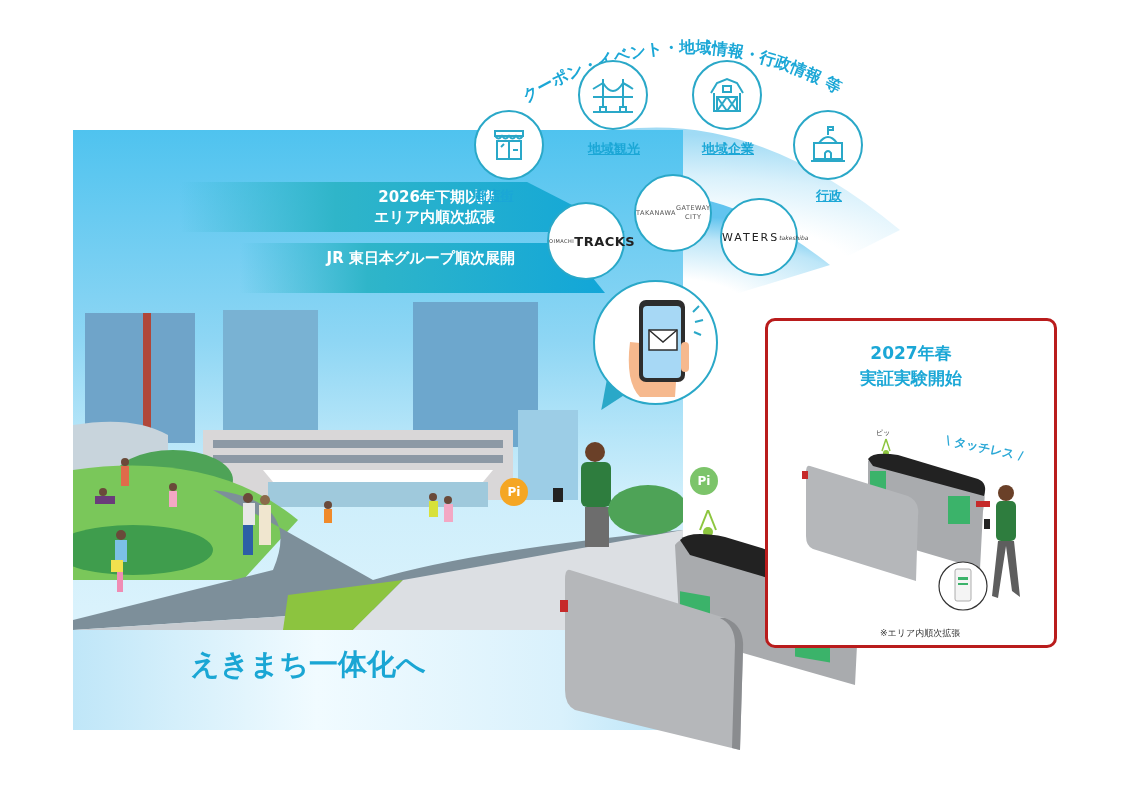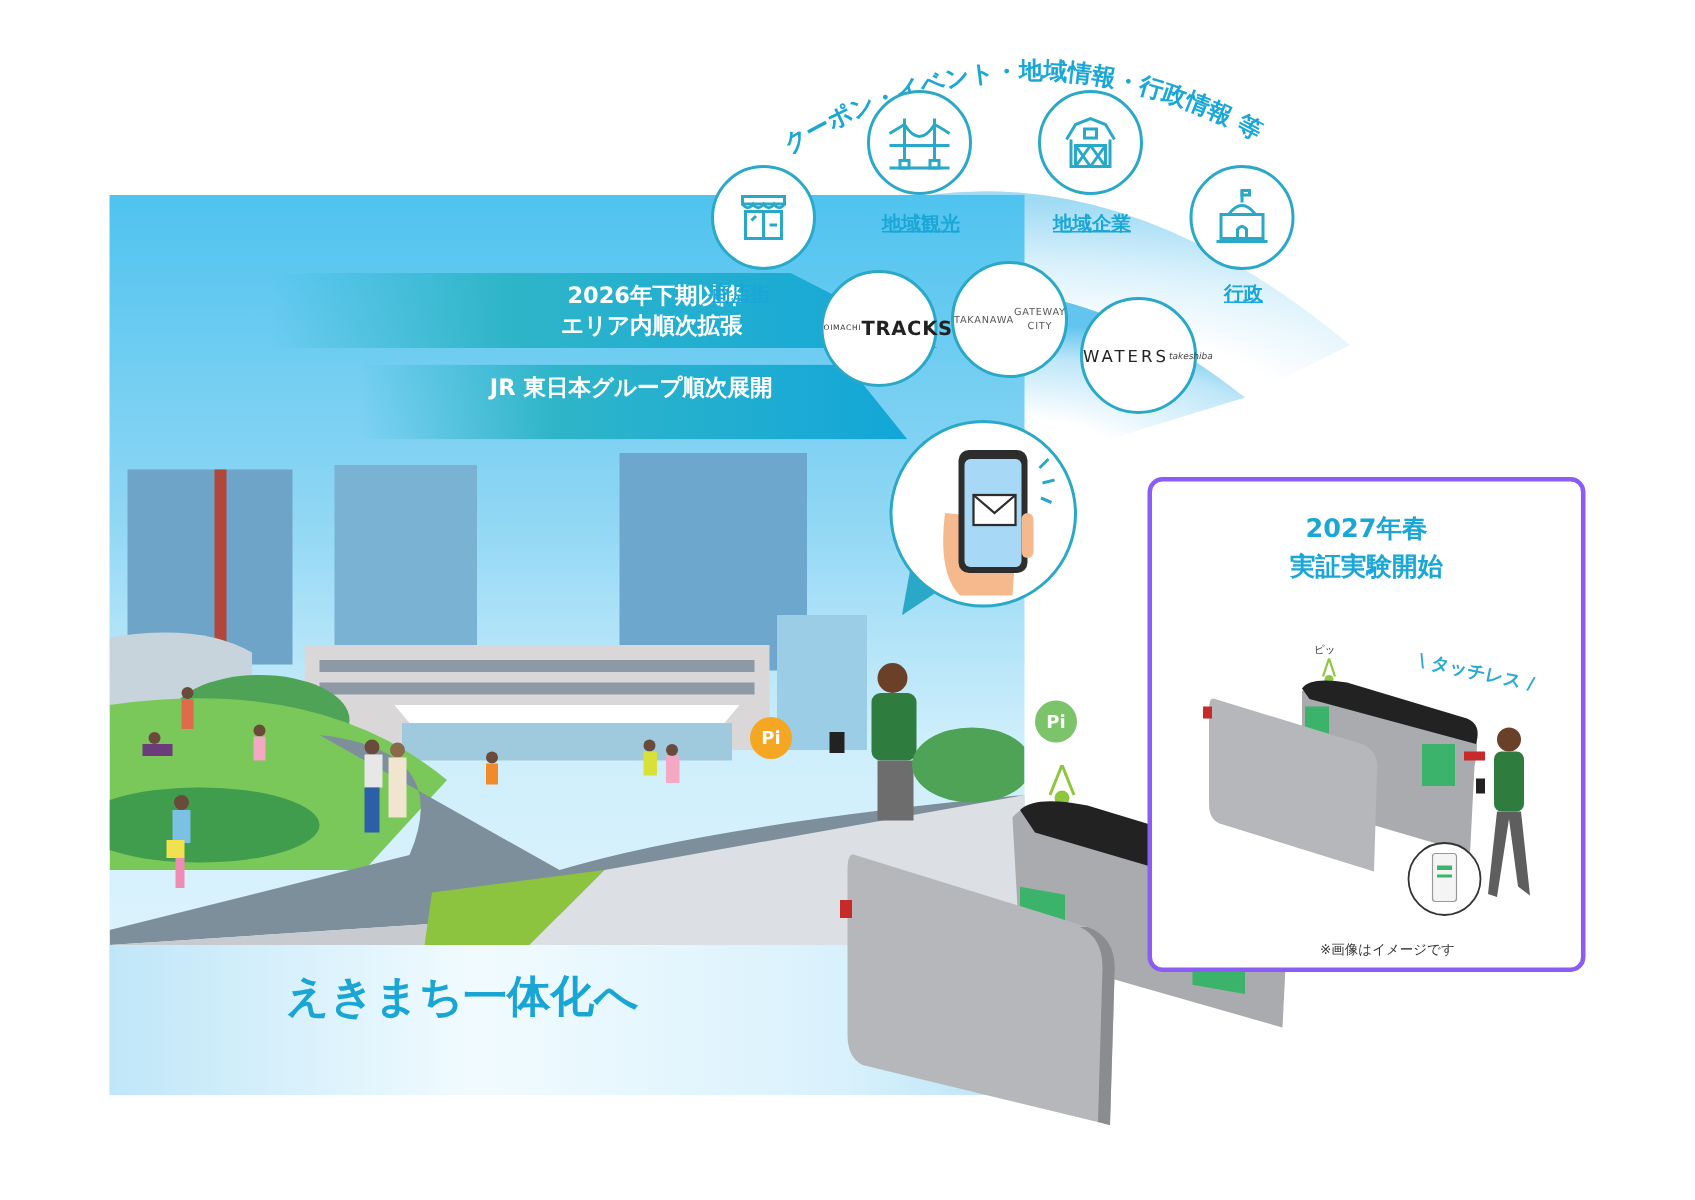--- a/index.html
+++ b/index.html
@@ -67,21 +67,21 @@
   }
   .bubble-tail {
     position: absolute; left: 598px; top: 385px; width: 0; height: 0;
     border-left: 10px solid transparent; border-right: 14px solid transparent;
     border-top: 28px solid #2aa8c8; transform: rotate(30deg);
   }
 
   
   .wt-box {
     position: absolute; left: 765px; top: 318px; width: 292px; height: 330px;
-    border: 3px solid #8b5cf6; border-radius: 10px; background: #ffffff;
+    border: 3px solid #b91c1c; border-radius: 10px; background: #ffffff;
   }
   .wt-title {
     position: absolute; left: 0; top: 20px; width: 100%; text-align: center;
     color: #1ba7d6; font-weight: bold; font-size: 17px; line-height: 25px;
   }
   .touchless {
     position: absolute; left: 945px; top: 440px; color: #2aa8d6; font-weight: bold; font-size: 12px;
     transform: rotate(12deg);
   }
   .note {
@@ -242,21 +242,21 @@
     <line x1="20" y1="2" x2="20" y2="10"></line>
       <rect x="20" y="2" width="5" height="3"></rect>
     <path d="M11,18 Q20,6 29,18 Z"></path>
     <rect x="6" y="18" width="28" height="16"></rect>
     <path d="M17,34 L17,28 Q20,24 23,28 L23,34"></path>
     <line x1="3" y1="36" x2="37" y2="36"></line>
   </svg>
 </div>
 <div class="icon-label" style="left:789px;top:187px;">行政</div>
 
-<div class="logo-circle" style="left:547px;top:180px;">
+<div class="logo-circle" style="left:547px;top:202px;">
   <span class="logo-small">OIMACHI</span>
   <span class="logo-tracks">TRACKS</span>
 </div>
 <div class="logo-circle" style="left:634px;top:174px;">
   <svg width="30" height="16" viewBox="0 0 30 16">
     <rect x="8" y="1" width="14" height="3" fill="#8dc63f"></rect>
     <rect x="4" y="6" width="22" height="3" fill="#8dc63f"></rect>
     <rect x="4" y="6" width="2" height="9" fill="#333"></rect>
     <rect x="24" y="6" width="2" height="9" fill="#333"></rect>
   </svg>
@@ -331,17 +331,17 @@
     <rect x="186" y="98" width="6" height="10" fill="#222"></rect>
 
     <circle cx="165" cy="165" r="24" fill="#ffffff" stroke="#333" stroke-width="1.2"></circle>
     <rect x="157" y="148" width="16" height="32" rx="2" fill="#f4f4f4" stroke="#999" stroke-width="0.8"></rect>
     <rect x="160" y="156" width="10" height="3" fill="#3bb36a"></rect>
     <rect x="160" y="162" width="10" height="2" fill="#3bb36a"></rect>
   </svg>
 </div>
 
 <div class="touchless">\ タッチレス /</div>
-<div class="note">※画像はイメージです</div>
+<div class="note">※エリア内順次拡張</div>
 
 <div class="main-date">
   <div>えきまち一体化へ</div>
 </div>
 
 </body></html>

